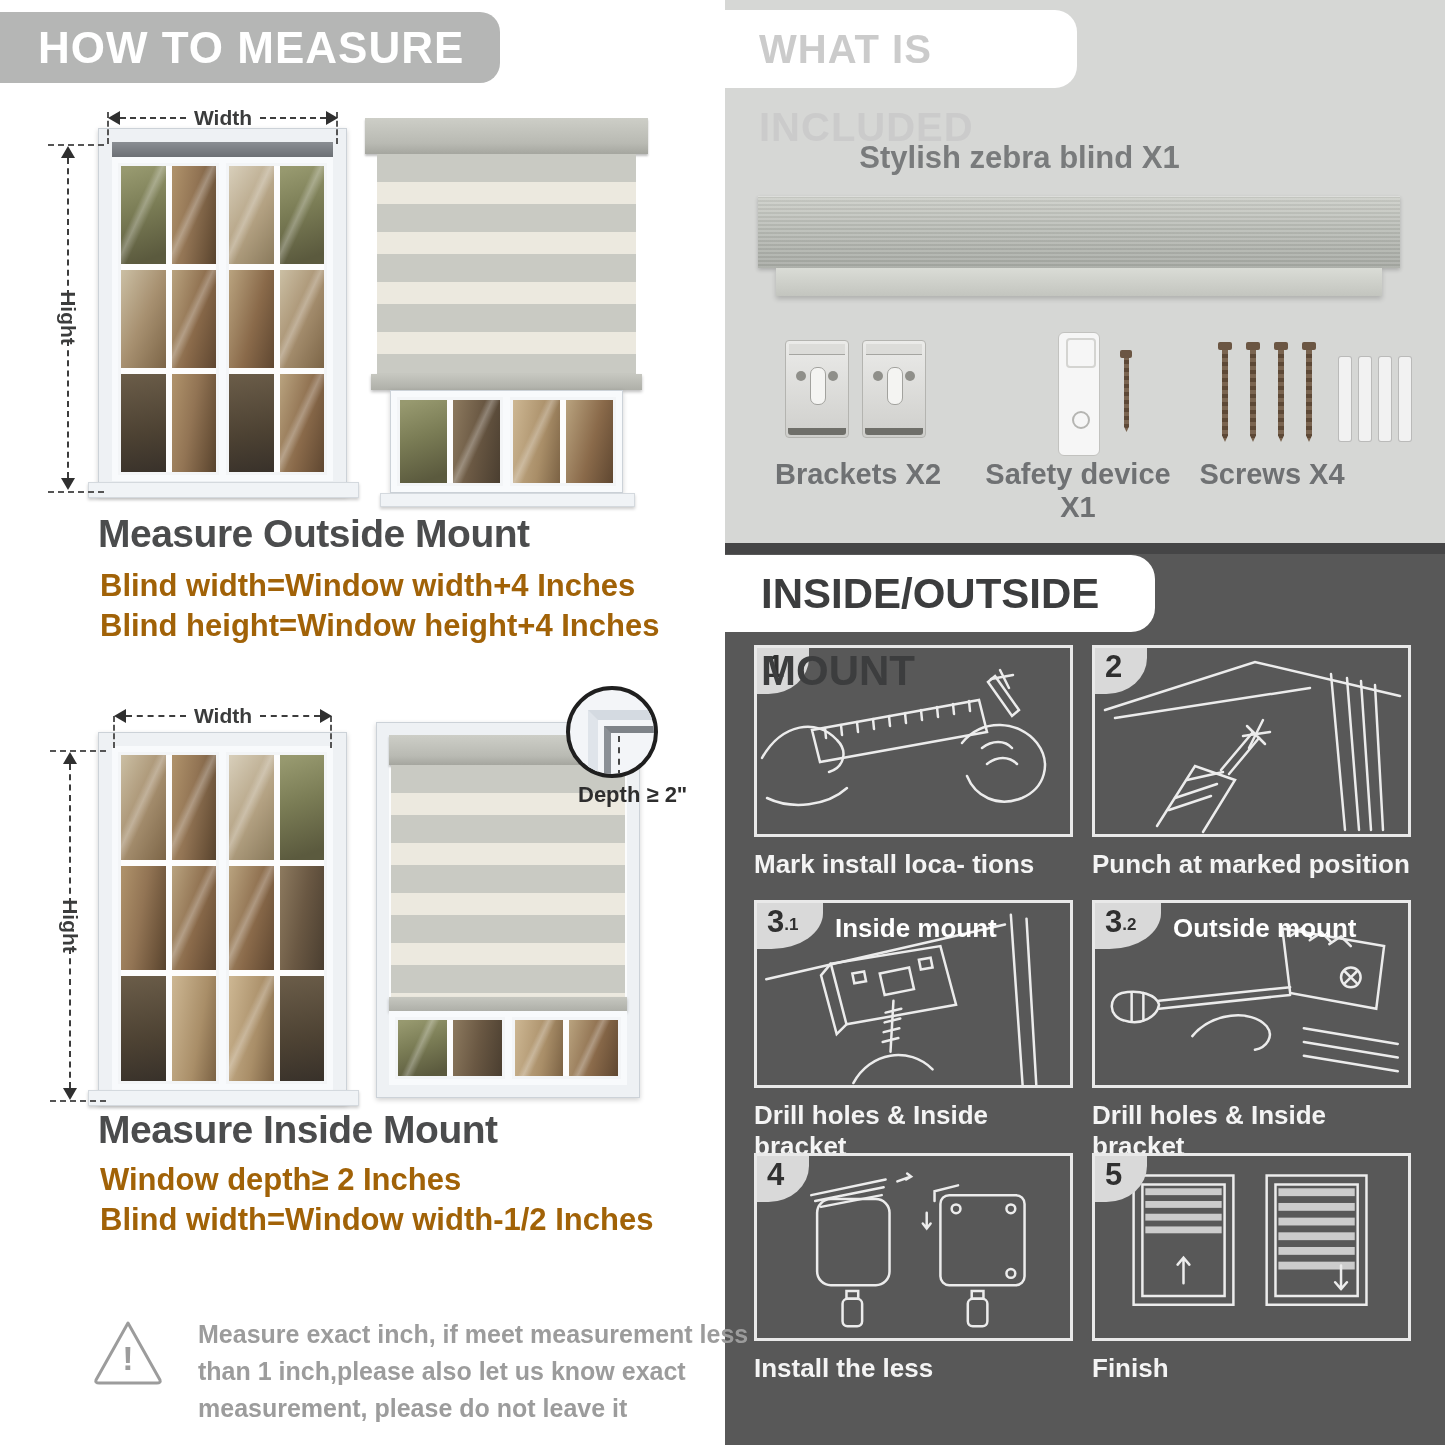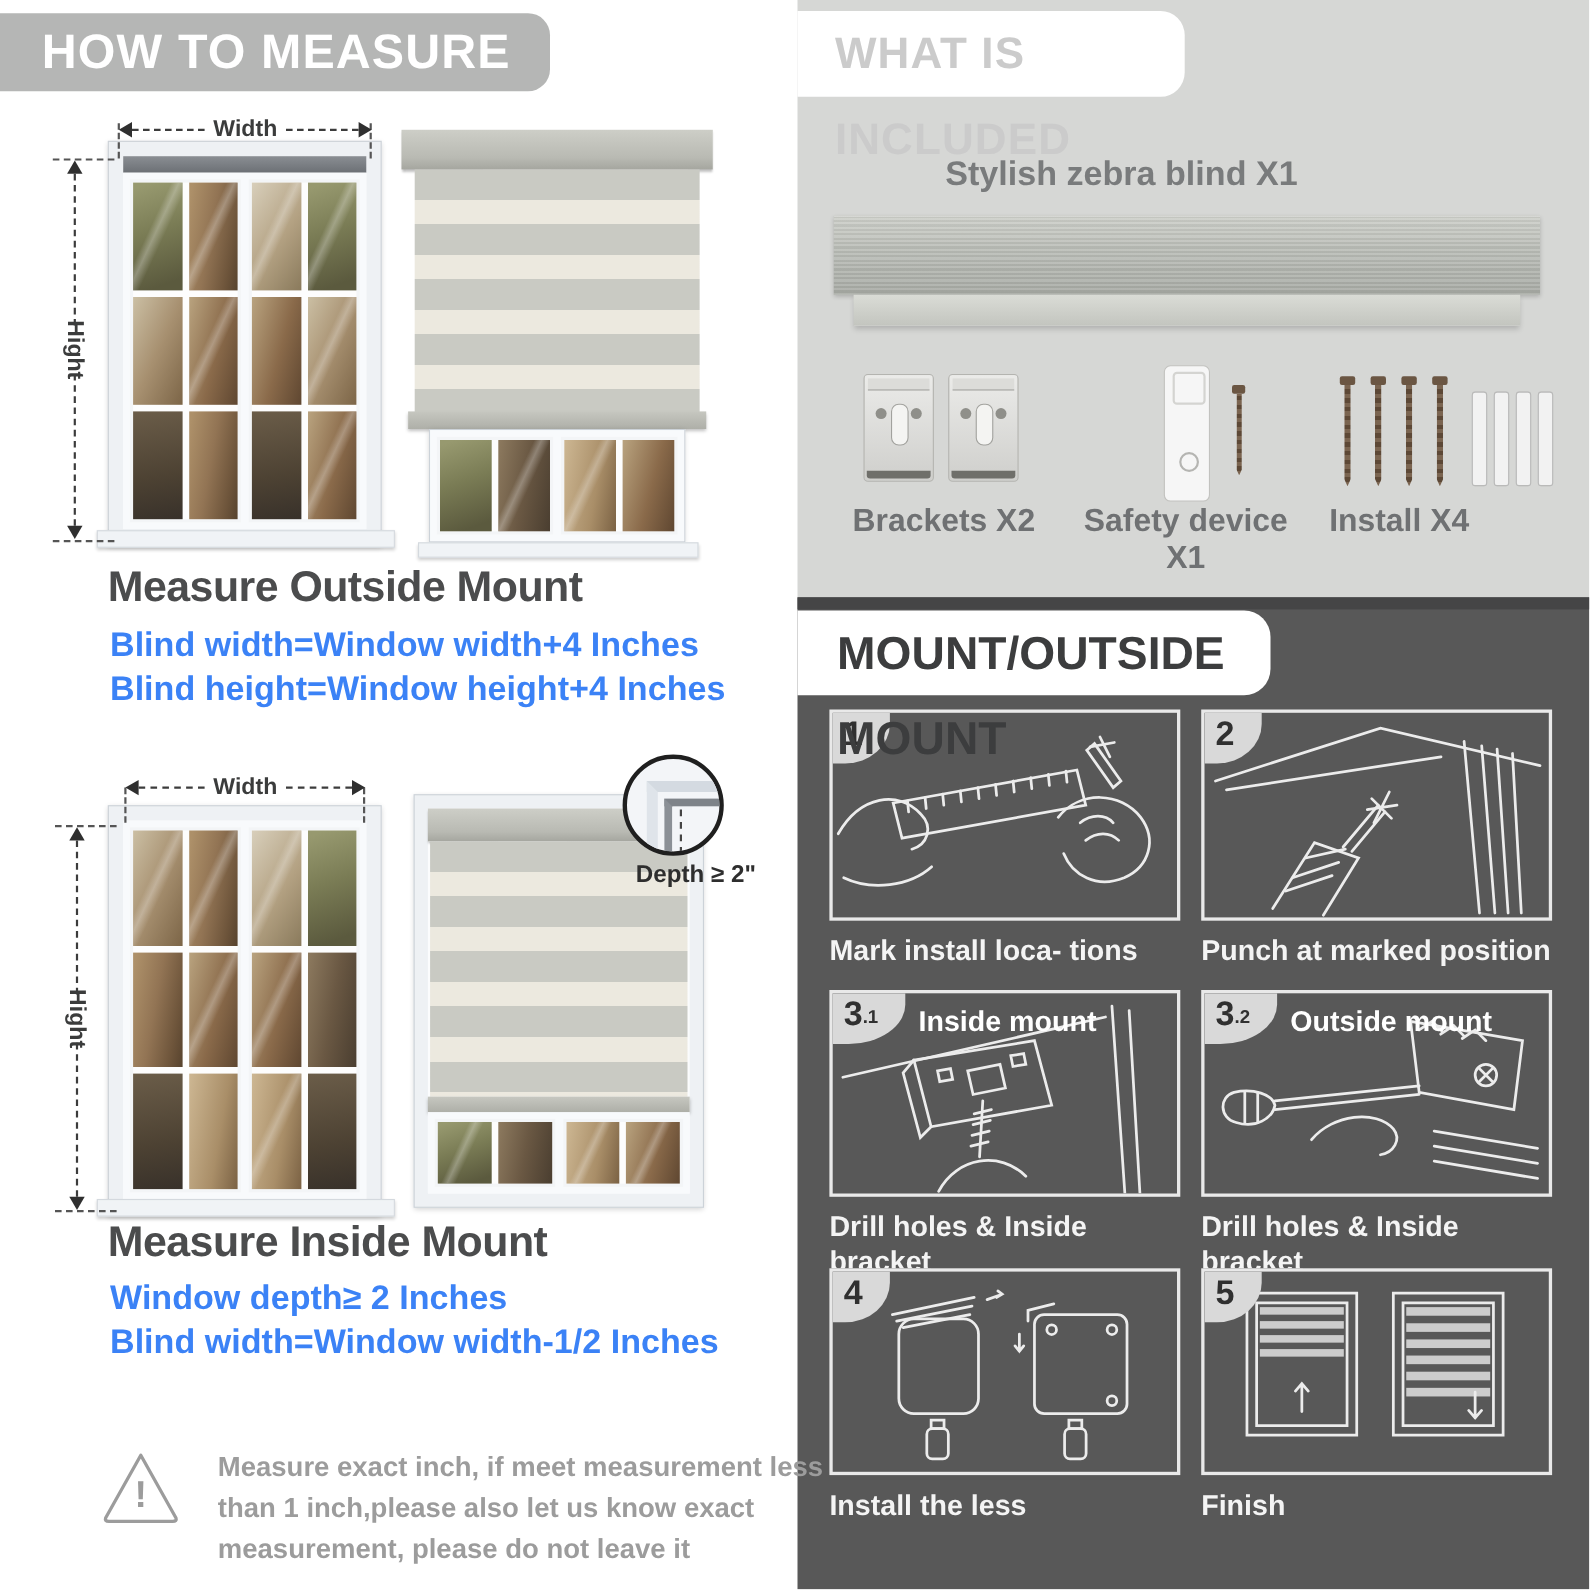--- a/index.html
+++ b/index.html
@@ -65,21 +65,21 @@
 
   
   .mag{width:92px;height:92px;border-radius:50%;border:4px solid #1f1f1f;background:#f3f5f8;overflow:hidden;z-index:5;box-sizing:border-box;}
   .magL1{position:absolute;left:18px;top:20px;width:70px;height:70px;border-left:10px solid #dfe4ea;border-top:10px solid #d4dae1;}
   .magL2{position:absolute;left:34px;top:36px;width:54px;height:54px;border-left:7px solid #8b9096;border-top:7px solid #7e8389;}
   .magDash{position:absolute;left:48px;top:46px;height:40px;border-left:2px dashed #444;}
   .depth-lbl{font-size:22px;font-weight:bold;color:#2e2e2e;}
 
   
   .t-title{font-size:39px;font-weight:bold;color:#4b4c4d;letter-spacing:-.5px;}
-  .t-line{font-size:31px;font-weight:bold;color:#3b82f6;}
+  .t-line{font-size:31px;font-weight:bold;color:#a16207;}
   .warn-text{font-size:25px;font-weight:bold;color:#9c9c9c;line-height:37px;}
 
   
   .incl-title{font-size:31px;font-weight:bold;color:#797b7c;text-align:center;}
   .rail-main{background:linear-gradient(180deg,#cdcfc9 0%,#b9bcb6 45%,#a7aaa4 100%);
              box-shadow:inset 0 1px 0 rgba(255,255,255,.5),0 2px 4px rgba(0,0,0,.2);}
   .rail-tex{position:absolute;inset:0;background:repeating-linear-gradient(0deg,rgba(255,255,255,.10) 0 2px,rgba(0,0,0,.045) 2px 4px);}
   .rail-under{background:linear-gradient(180deg,#dadcd6,#c3c5bf);box-shadow:0 3px 5px rgba(0,0,0,.18);}
   .bracket{width:64px;height:98px;background:linear-gradient(180deg,#ebebe9,#cfcfcc);border:1px solid #b4b4b0;border-radius:4px;box-sizing:border-box;}
   .bracket .lip{position:absolute;left:3px;right:3px;top:3px;height:10px;background:#dcdcd9;border-bottom:1px solid #a5a5a1;}
@@ -316,23 +316,23 @@
   <div class="abs screw-shaft" style="left:1278px;top:350px;width:6px;height:92px;"></div>
   <div class="abs screw-head" style="left:1302px;top:342px;width:14px;height:8px;"></div>
   <div class="abs screw-shaft" style="left:1306px;top:350px;width:6px;height:92px;"></div>
   <div class="abs anchor" style="left:1338px;top:356px;width:12px;height:84px;"></div>
   <div class="abs anchor" style="left:1358px;top:356px;width:12px;height:84px;"></div>
   <div class="abs anchor" style="left:1378px;top:356px;width:12px;height:84px;"></div>
   <div class="abs anchor" style="left:1398px;top:356px;width:12px;height:84px;"></div>
 
   <div class="abs itm-lbl" style="left:768px;top:458px;width:180px;">Brackets X2</div>
   <div class="abs itm-lbl" style="left:970px;top:458px;width:216px;">Safety device X1</div>
-  <div class="abs itm-lbl" style="left:1172px;top:458px;width:200px;">Install X4</div>
-
-  <div class="abs hdr-mount">MOUNT/OUTSIDE MOUNT</div>
+  <div class="abs itm-lbl" style="left:1172px;top:458px;width:200px;">Screws X4</div>
+
+  <div class="abs hdr-mount">INSIDE/OUTSIDE MOUNT</div>
 
   <div class="step" style="left:754px;top:645px;">
     <div class="stepbox" style="height:192px;">
       <div class="lineart">
         <svg class="la" viewBox="0 0 313 186" fill="none" stroke="#ececec" stroke-width="2.5" stroke-linecap="round">
           <path d="M5,110 C25,75 60,70 80,92 C92,104 86,120 72,124"></path>
           <path d="M10,150 C35,162 70,158 90,140"></path>
           <path d="M55,82 L222,52 L230,84 L63,114 Z"></path>
           <path d="M68,80 L69,90 M84,77 L85,87 M100,74 L101,84 M116,71 L117,81 M132,68 L133,78 M148,65 L149,75 M164,62 L165,72 M180,59 L181,69 M196,56 L197,66 M212,53 L213,63"></path>
           <path d="M238,28 L262,62 L255,68 L231,34 Z"></path>

